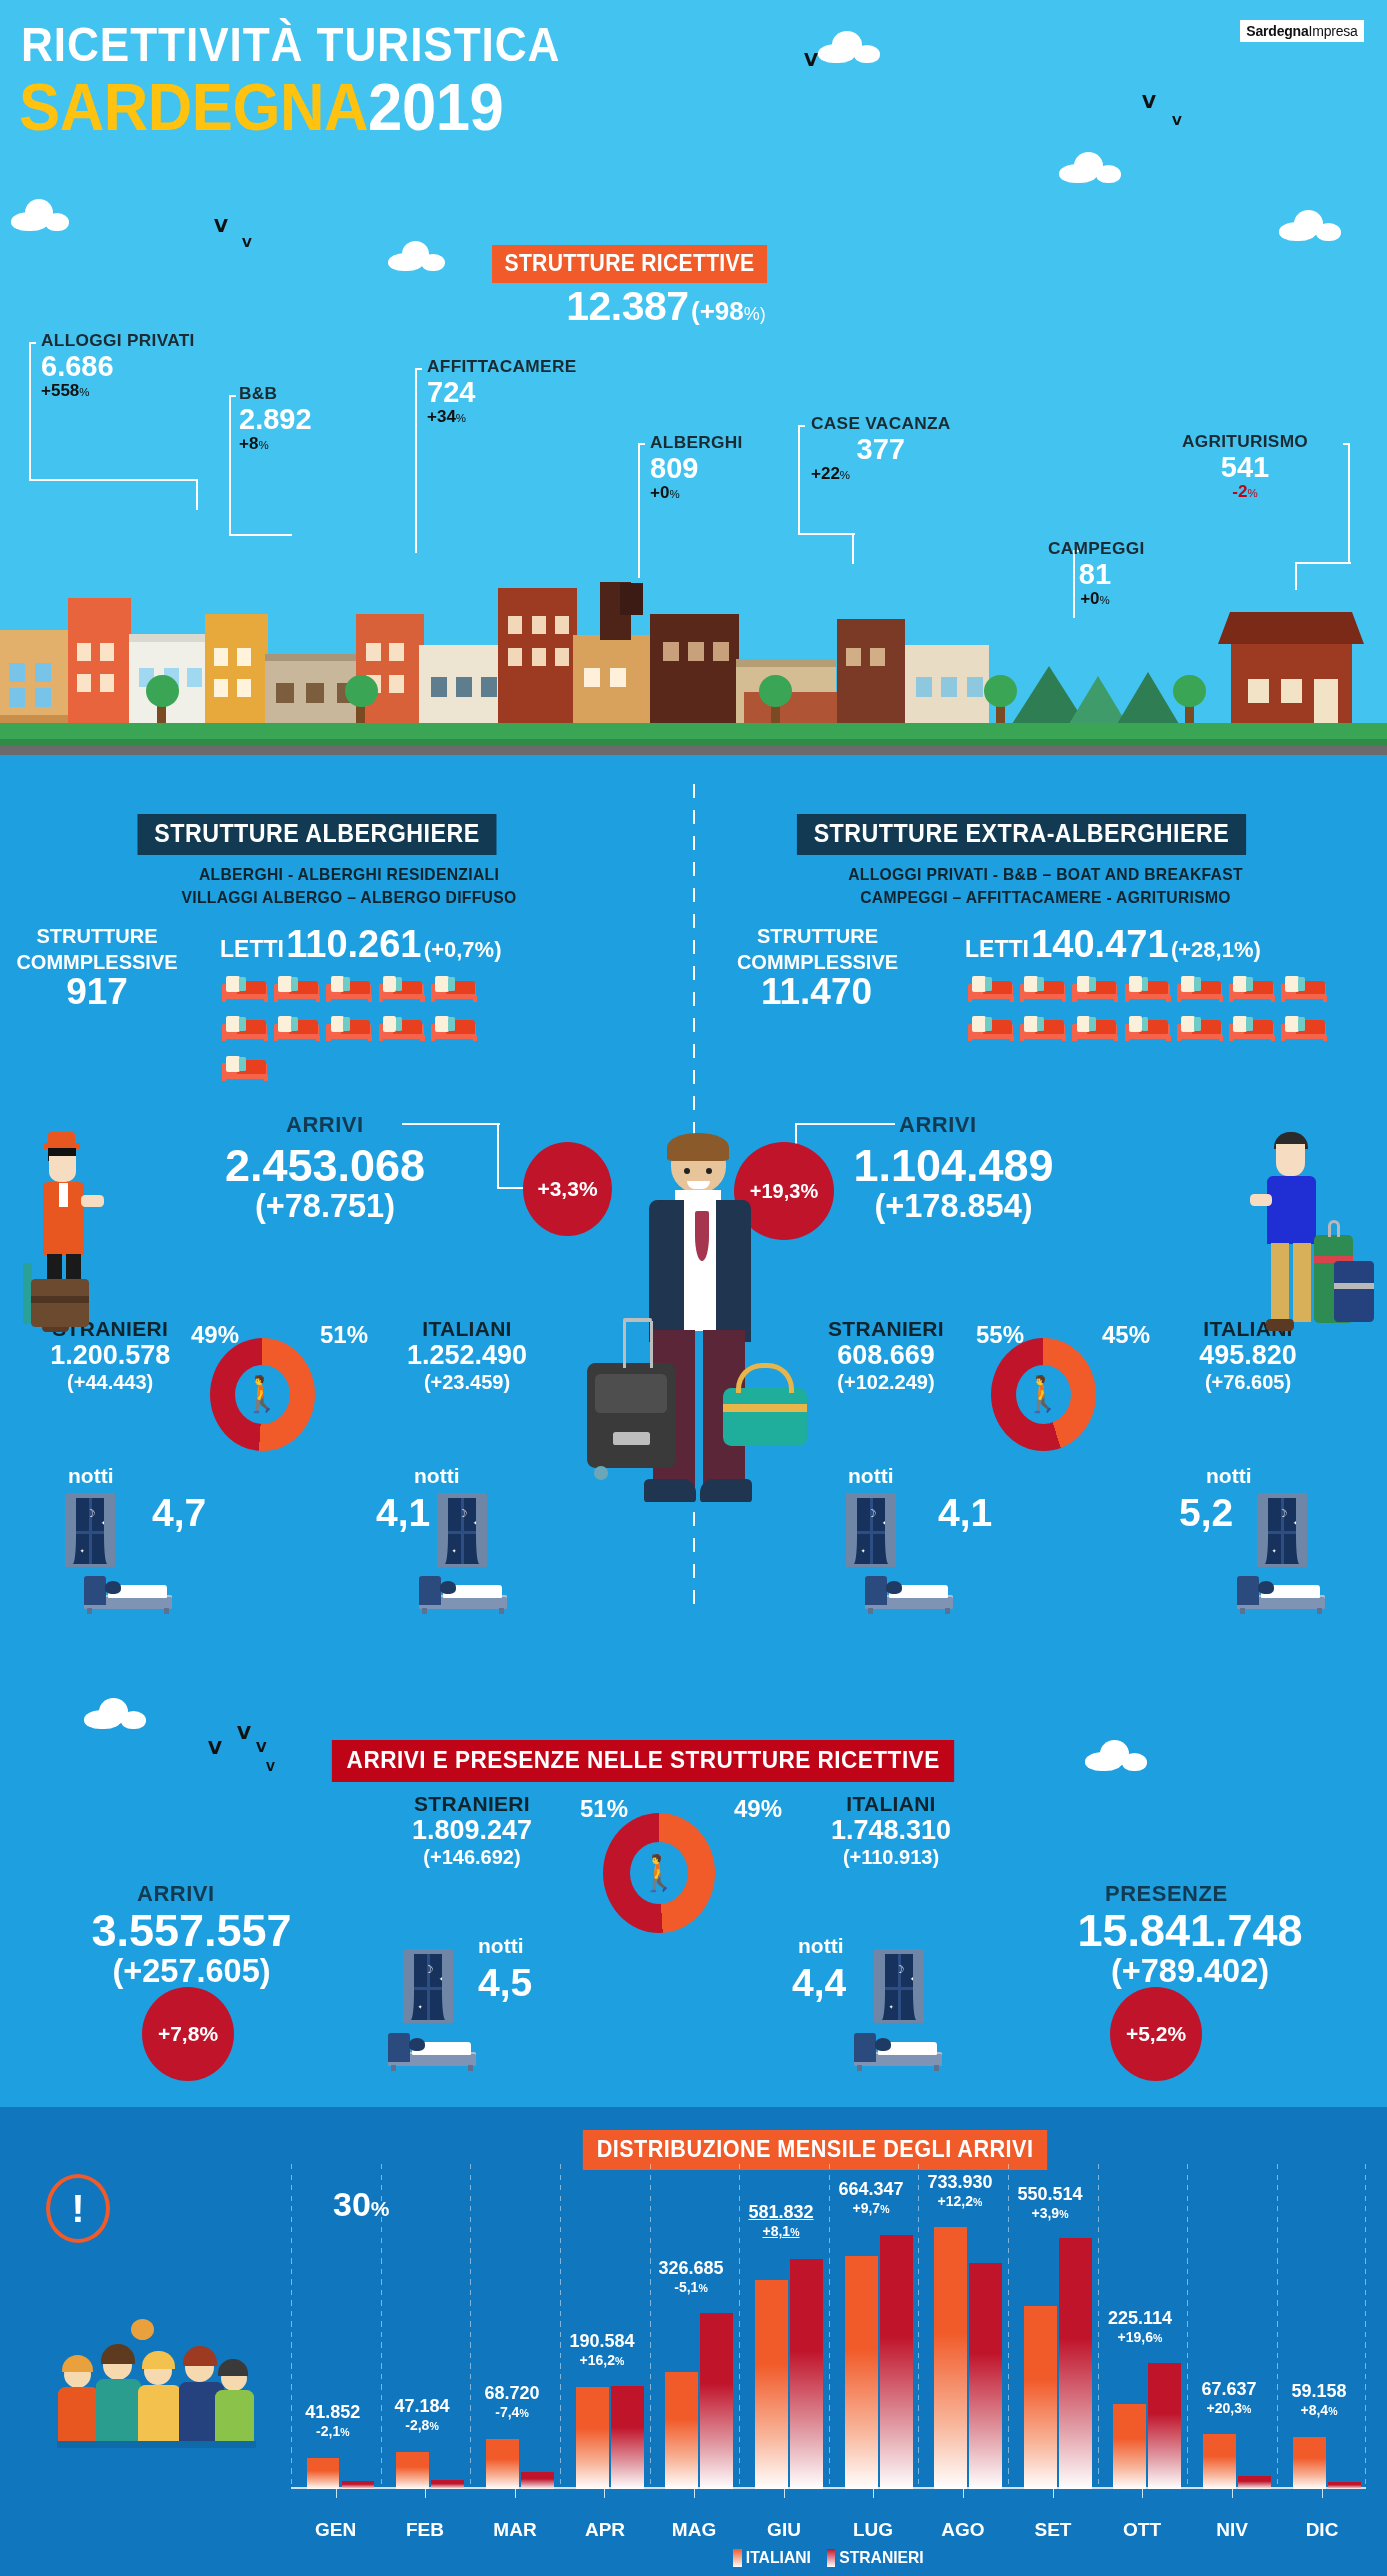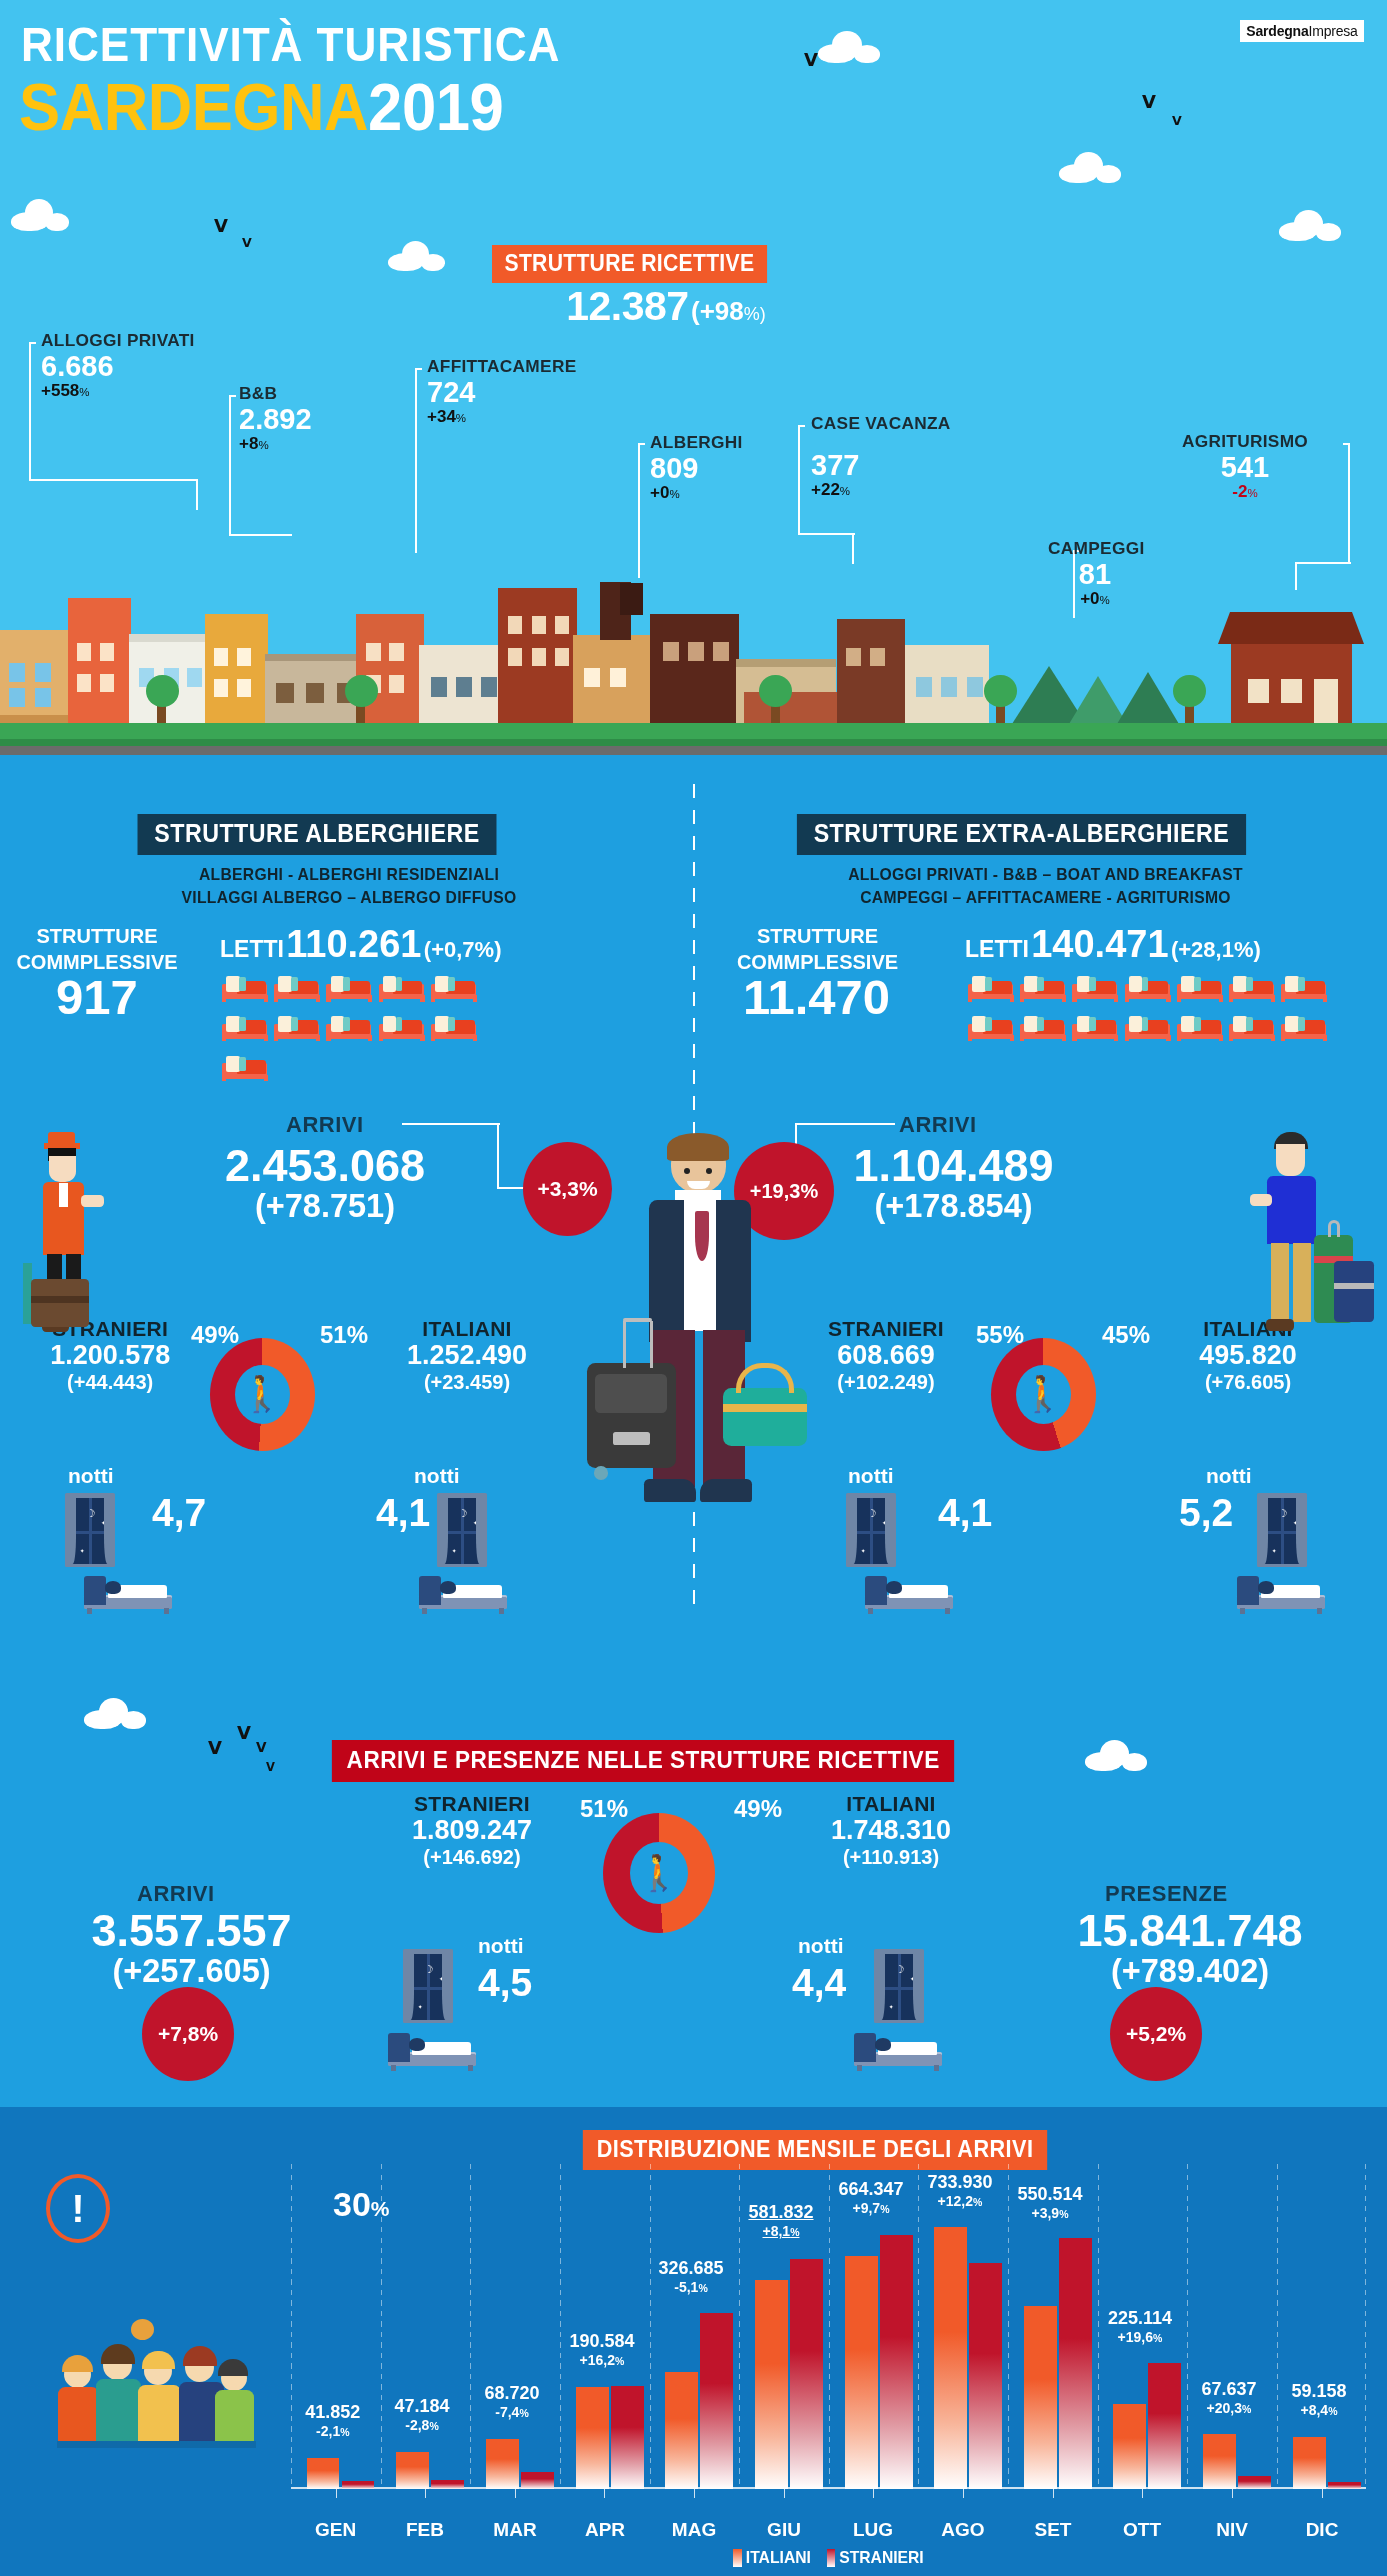--- a/index.html
+++ b/index.html
@@ -115,21 +115,21 @@
     letter-spacing:0.3px;
   }
 
   .strutture-lbl {
     position:absolute; color:#fff; text-align:center;
     font-size:20px; font-weight:bold; line-height:1.3;
     font-family:"Liberation Sans Narrow","Liberation Sans",sans-serif;
   }
   .strutture-num {
     position:absolute; color:#fff; text-align:center;
-    font-size:49px; font-weight:bold; line-height:1;
+    font-size:37px; font-weight:bold; line-height:1;
     font-family:"Liberation Sans Narrow","Liberation Sans",sans-serif;
   }
   .letti-row { position:absolute; color:#fff; white-space:nowrap; }
   .letti-row .l { font-size:23px; font-weight:bold; font-family:"Liberation Sans Narrow","Liberation Sans",sans-serif;}
   .letti-row .n { font-size:38px; font-weight:bold; font-family:"Liberation Sans Narrow","Liberation Sans",sans-serif;}
   .letti-row .p { font-size:22px; font-weight:bold; font-family:"Liberation Sans Narrow","Liberation Sans",sans-serif;}
 
   .beds { position:absolute; display:flex; flex-wrap:wrap; }
   .bedicon { width:48px; height:32.5px; margin:0 2.1px 7.3px 2.1px; position:relative; }
   .bedicon .frame  { position:absolute; left:1px; bottom:2.1px; width:45px; height:15.7px; background:#F4634A; border-radius:1.6px; }
@@ -359,21 +359,21 @@
     </div>
 
     <div class="cat" style="left:650px;top:432px;">
       <span class="lbl">ALBERGHI</span>
       <span class="num">809</span>
       <span class="delta"><span>+0</span><span class="s">%</span></span>
     </div>
 
     <div class="cat" style="left:811px;top:413px;">
       <span class="lbl">CASE VACANZA</span>
-      <span class="num" style="text-align:left;margin-top:16px;">377</span>
+      <span class="num" style="text-align:center;">377</span>
       <span class="delta"><span>+22</span><span class="s">%</span></span>
     </div>
 
     <div class="cat center" style="left:1048px;top:538px;width:94px;">
       <span class="lbl">CAMPEGGI</span>
       <span class="num">81</span>
       <span class="delta"><span>+0</span><span class="s">%</span></span>
     </div>
 
     <div class="cat center neg" style="left:1156px;top:431px;width:178px;">

